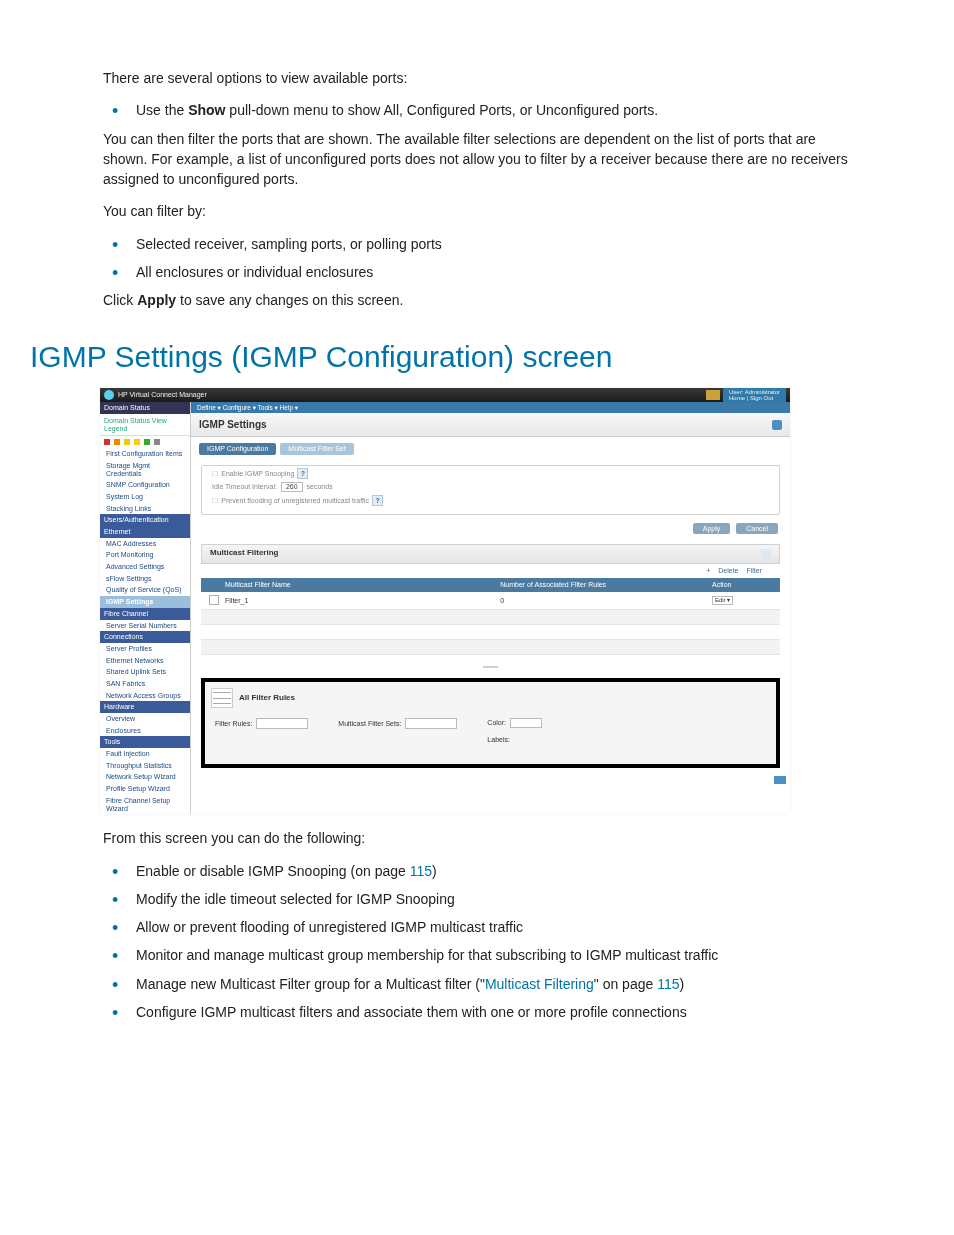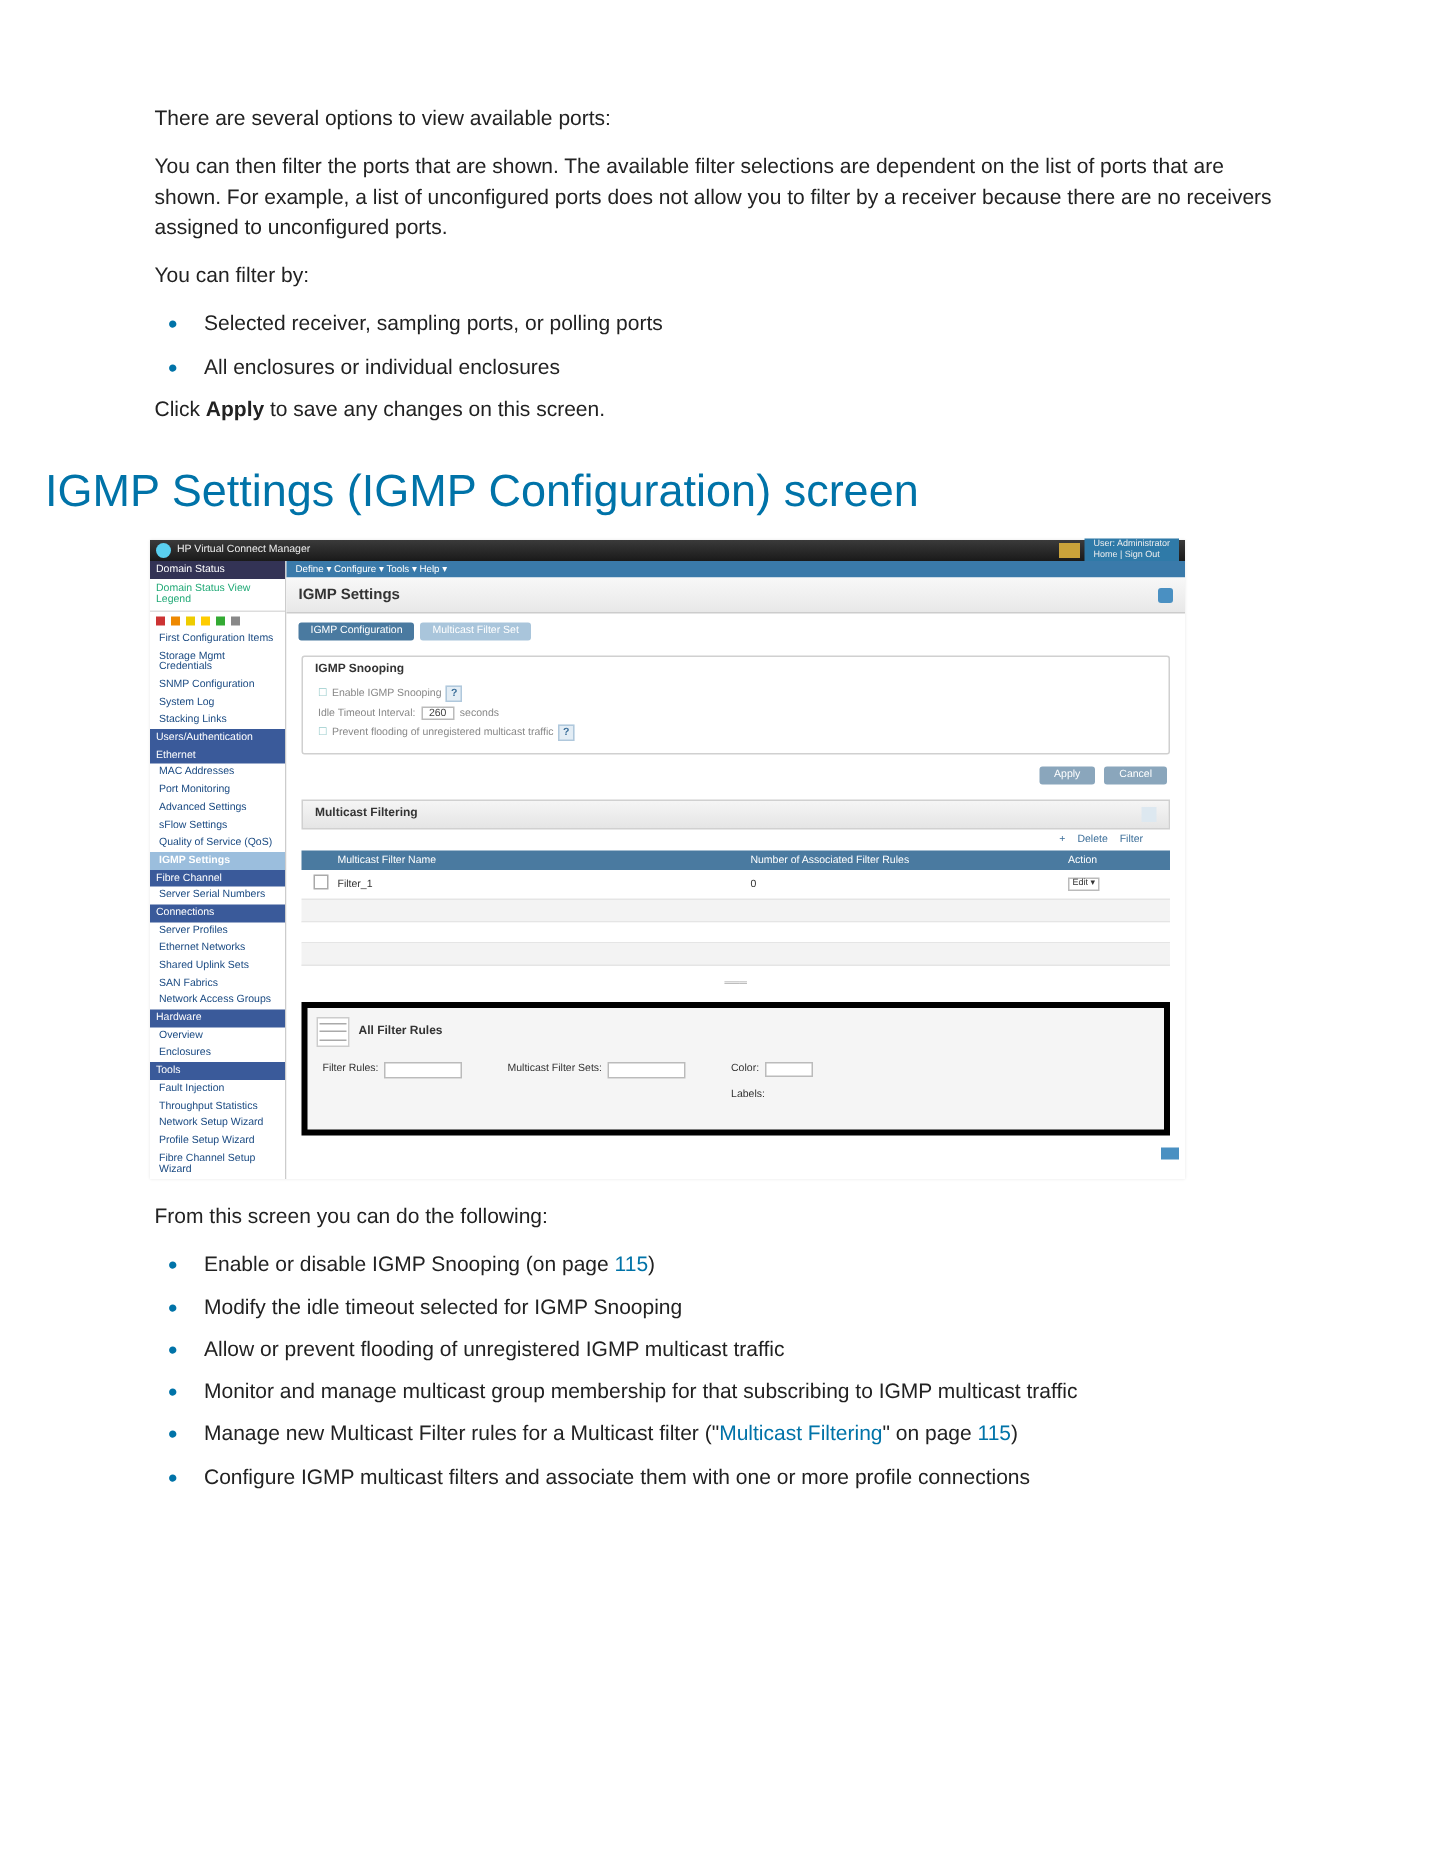--- a/index.html
+++ b/index.html
@@ -228,20 +228,21 @@
   .ss-afr-body .cbox{border:1px solid #bbb;background:#fff;width:30px;height:8px;}
   .ss-bottom-flag {text-align:right;padding:2px 4px;}
   .ss-bottom-flag span{display:inline-block;width:12px;height:8px;background:#4a90c2;}
 </style>
 </head>
 <body>
 
 <p>There are several options to view available ports:</p>
 
 <ul class="bullets" id="intro-bullets-a">
+    <li><span>Use the </span><span class="bold">Show</span><span> pull-down menu to show All, Configured Ports, or Unconfigured ports.</span></li>
   </ul>
 
 <p>You can then filter the ports that are shown. The available filter selections are dependent on the list of ports that are shown. For example, a list of unconfigured ports does not allow you to filter by a receiver because there are no receivers assigned to unconfigured ports.</p>
 <p>You can filter by:</p>
 
 <ul class="bullets" id="filter-bullets">
     <li>Selected receiver, sampling ports, or polling ports</li>
     <li>All enclosures or individual enclosures</li>
   </ul>
 
@@ -321,21 +322,20 @@
       <div class="ss-menubar">Define ▾    Configure ▾    Tools ▾    Help ▾</div>
       <div class="ss-title">
         <span>IGMP Settings</span>
         <span class="sqicon"></span>
       </div>
       <div class="ss-tabs">
         <span class="tab active">IGMP Configuration</span>
         <span class="tab">Multicast Filter Set</span>
       </div>
       <div class="ss-panel">
-        <div class="ss-panel-title">IGMP Snooping</div>
         <div class="ss-panel-body">
           <div><span class="chk"></span><span>Enable IGMP Snooping</span><span class="infobox">?</span></div>
           <div style="margin-top:3px;">
             <span>Idle Timeout Interval:</span>
             <span class="inputbox">260</span>
             <span>seconds</span>
           </div>
           <div style="margin-top:3px;"><span class="chk"></span><span>Prevent flooding of unregistered multicast traffic</span><span class="infobox">?</span></div>
         </div>
       </div>
@@ -408,15 +408,15 @@
   </div>
 </div>
 
 <p>From this screen you can do the following:</p>
 
 <ul class="bullets" id="action-bullets">
     <li><span>Enable or disable IGMP Snooping (on page </span><a class="link">115</a><span>)</span></li>
     <li><span>Modify the idle timeout selected for IGMP Snooping</span></li>
     <li><span>Allow or prevent flooding of unregistered IGMP multicast traffic</span></li>
     <li><span>Monitor and manage multicast group membership for that subscribing to IGMP multicast traffic</span></li>
-    <li><span>Manage new Multicast Filter rules for a Multicast filter ("</span><a class="link">Multicast Filtering</a><span>" on page </span><a class="link">115</a><span>)</span></li>
+    <li><span>Manage new Multicast Filter group for a Multicast filter ("</span><a class="link">Multicast Filtering</a><span>" on page </span><a class="link">115</a><span>)</span></li>
     <li><span>Configure IGMP multicast filters and associate them with one or more profile connections</span></li>
   </ul>
 
 </body></html>

